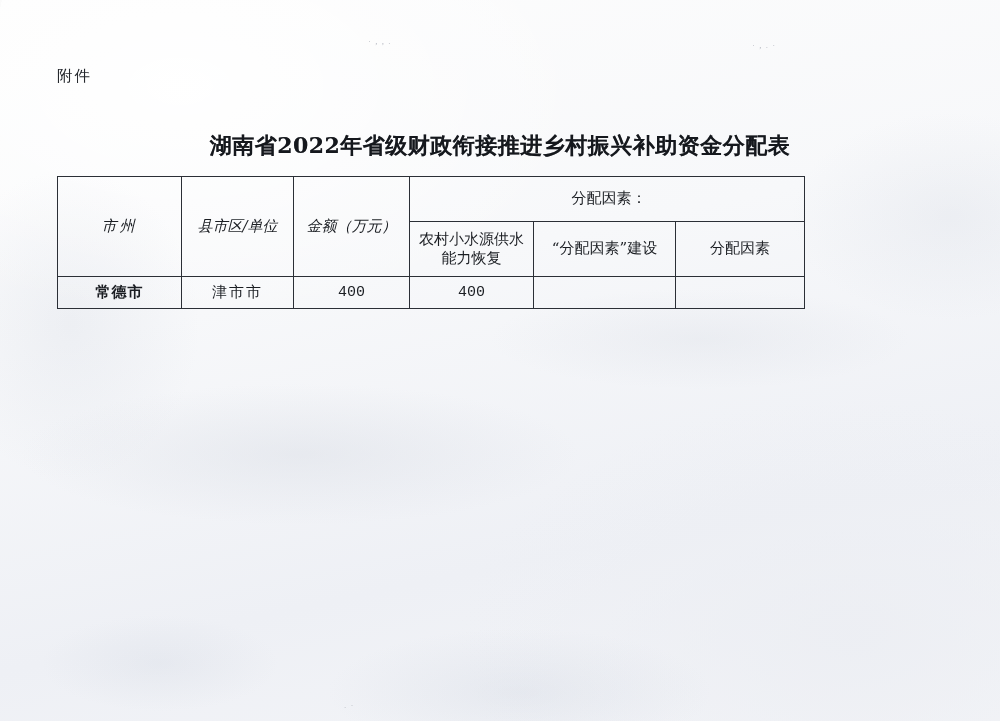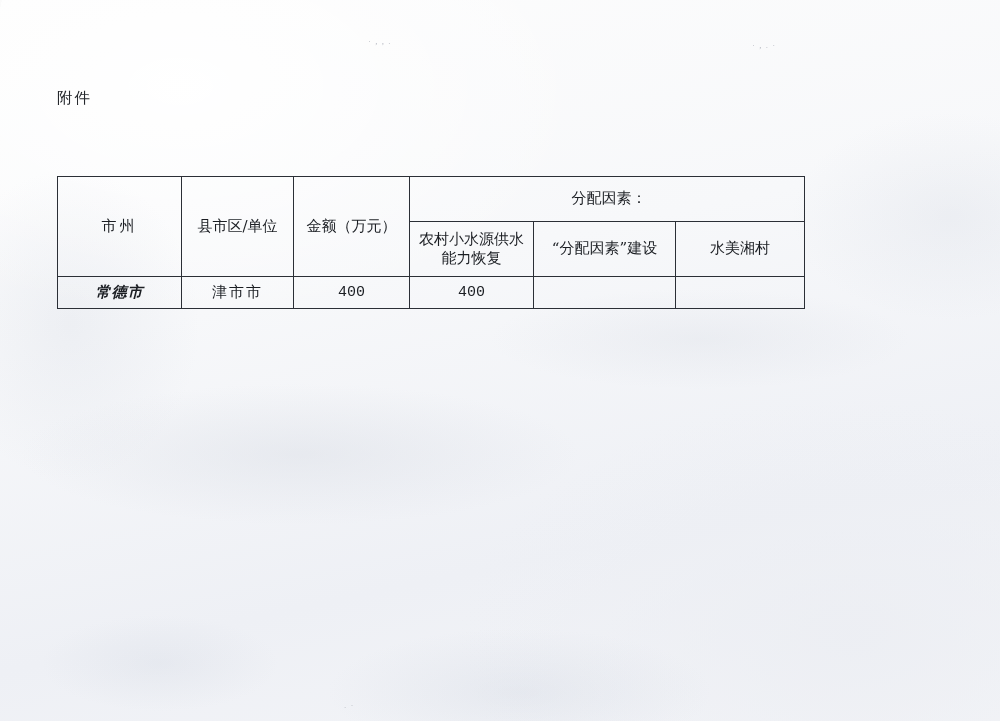--- a/index.html
+++ b/index.html
@@ -51,21 +51,21 @@
 
   
   .doc {
     position: absolute;
     inset: 0;
   }
 
   .attachment-label {
     position: absolute;
     left: 57px;
-    top: 88px;
+    top: 66px;
     font-size: 15.5px;
     letter-spacing: 2px;
     color: #24272c;
     font-family: Liberation Mono, monospace;
   }
 
   .doc-title {
     position: absolute;
     left: 0;
     top: 131px;
@@ -106,32 +106,31 @@
   .col-f1     { width: 124px; }
   .col-f2     { width: 142px; }
   .col-f3     { width: 129px; }
 
   .factors-head {
     text-align: left;
     padding-left: 8px !important;
     height: 40px;
     font-size: 15px;
   }
-  .h-tall { height: 74px; }
+  .h-tall { height: 74px; font-style: italic; }
   .h-sub  { height: 50px; }
   .h-row  { height: 32px; }
 
   .cell-wrap {
     display: block;
     line-height: 1.28;
   }
   .city-name {
     font-weight: bold;
     letter-spacing: 1px;
-    font-style: italic;
   }
   .county-name {
     letter-spacing: 2px;
   }
   .hdr-spaced { letter-spacing: 3px; }
   .num { font-family: Liberation Mono, monospace; }
 
   .empty-cell { font-size: 0; }
 </style>
 </head>
@@ -140,20 +139,21 @@
 <div id="page">
 
   <span class="speck" style="left:368px; top:36px;">· , , .</span>
   <span class="speck" style="left:752px; top:40px;">·  , . ·</span>
   <span class="speck" style="left:344px; top:700px;">. ·</span>
 
   <div class="doc">
 
     <div class="attachment-label">附件</div>
 
+    <div class="doc-title">湖南省2022年省级财政衔接推进乡村振兴补助资金分配表</div>
 
     <table class="alloc">
       <colgroup>
         <col class="col-city">
         <col class="col-county">
         <col class="col-amount">
         <col class="col-f1">
         <col class="col-f2">
         <col class="col-f3">
       </colgroup>
@@ -173,21 +173,21 @@
           </th>
         </tr>
         <tr>
           <th class="h-sub">
             <span class="cell-wrap">农村小水源供水能力恢复</span>
           </th>
           <th class="h-sub">
             <span class="cell-wrap">“分配因素”建设</span>
           </th>
           <th class="h-sub">
-            <span class="cell-wrap">水美湘村</span>
+            <span class="cell-wrap">分配因素</span>
           </th>
         </tr>
       </thead>
       <tbody>
         <tr class="h-row">
           <td>
             <span class="cell-wrap city-name">常德市</span>
           </td>
           <td>
             <span class="cell-wrap county-name">津市市</span>

